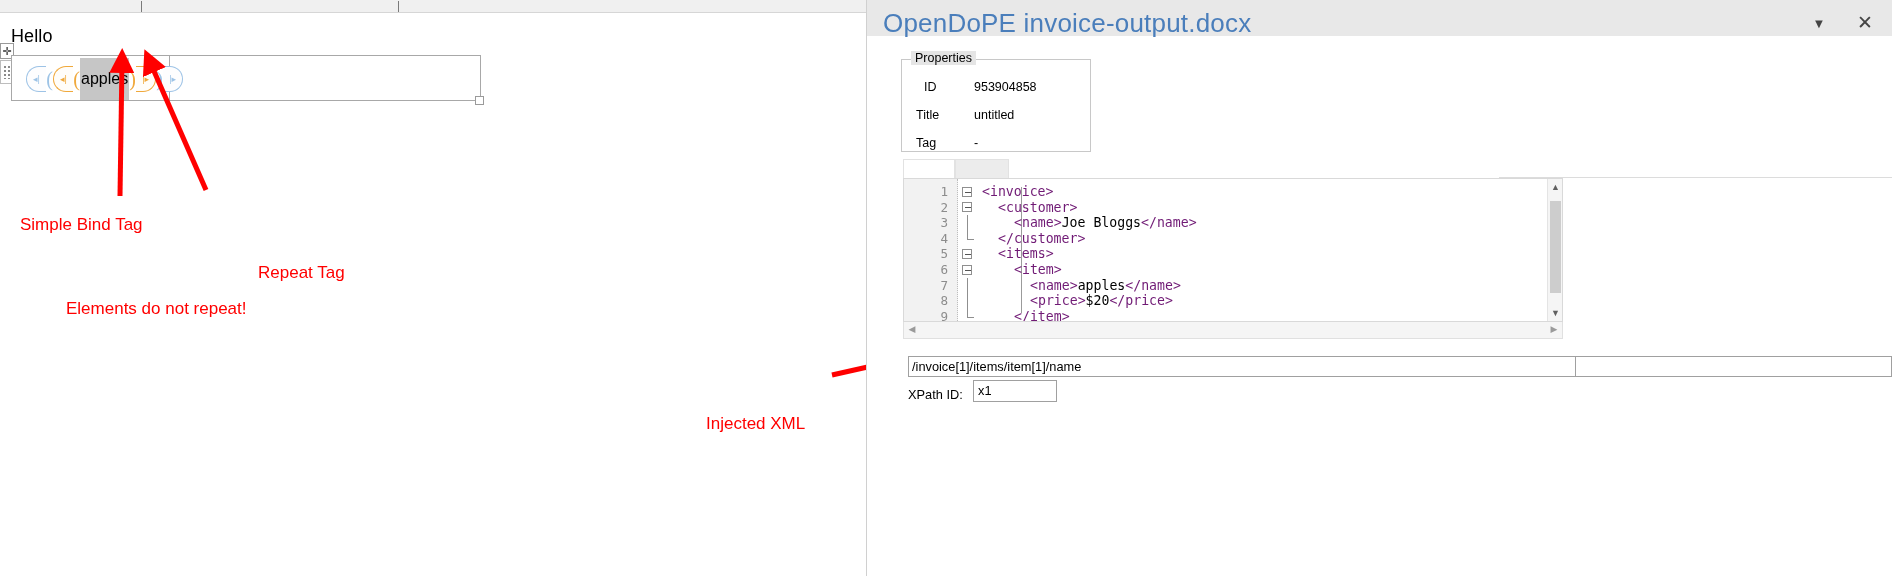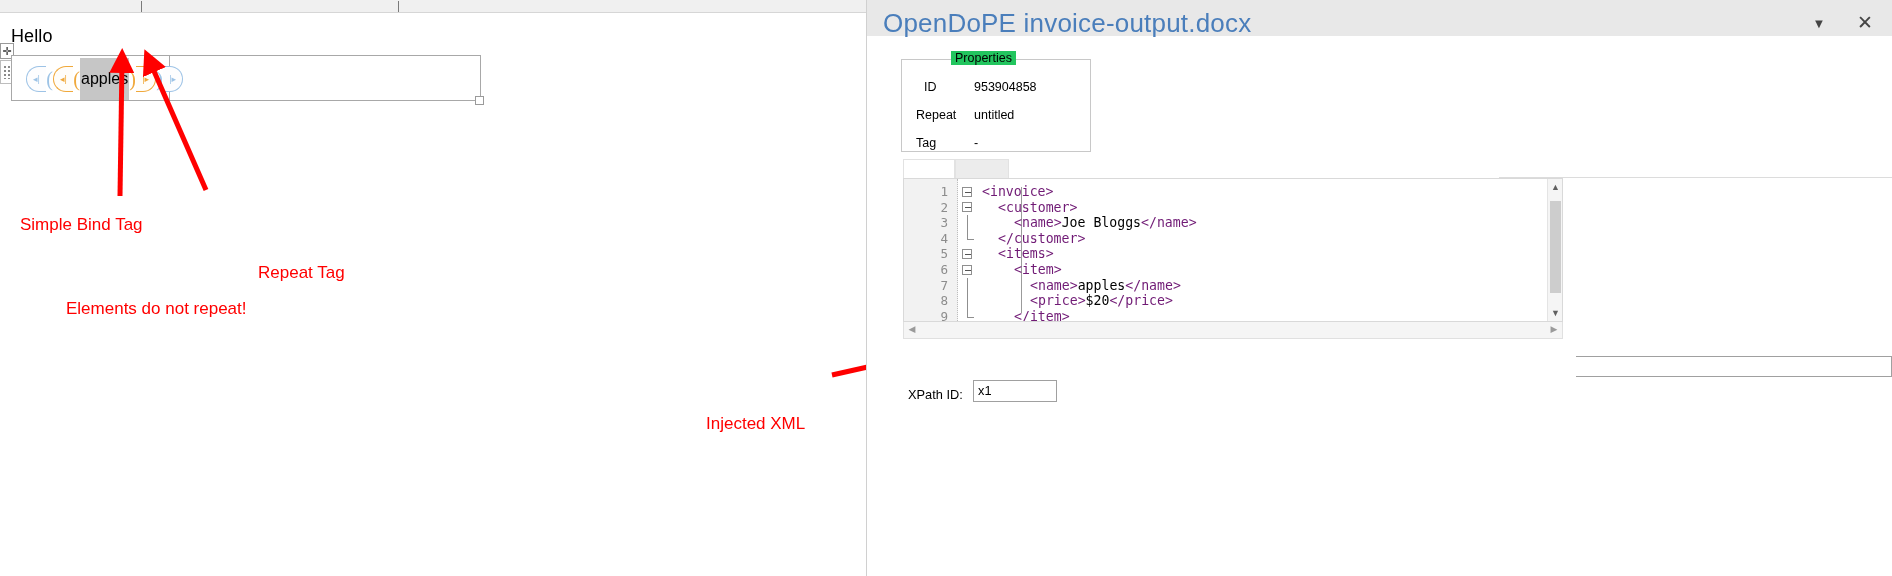--- a/index.html
+++ b/index.html
@@ -122,22 +122,22 @@
     position:absolute; left: 18px; top: 47px; right: 0; bottom: 0;
     background:#fff;
   }
 
   
   .grp {
     position:absolute; left: 16px; top: 12px; width: 190px; height: 93px;
     border: 1px solid #c8c8c8;
   }
   .grp-legend {
-    position:absolute; left: 9px; top: -9px; background:#22c55e;
-    padding: 0 4px; font-size: 12.5px; color:#000;margin-left:40px;
+    position:absolute; left: 9px; top: -9px; background:#e5e5e5;
+    padding: 0 4px; font-size: 12.5px; color:#000;
   }
   .prop-row { position:absolute; left: 0; width:100%; font-size:12.5px; color:#000; }
   .prop-k { position:absolute; }
   .prop-v { position:absolute; left: 72px; }
 
   
   .ed-tabs { position:absolute; left: 18px; top: 112px; width: 660px; height: 20px; }
   .ed-tab {
     position:absolute; top:0; height: 20px; border:1px solid #e2e2e2;
     border-bottom:none;
@@ -292,21 +292,21 @@
     <div class="pane-body">
 
       <div class="grp">
         <div class="grp-legend">Properties</div>
 
         <div class="prop-row" style="top:20px;">
           <span class="prop-k" style="left:22px;">ID</span>
           <span class="prop-v">953904858</span>
         </div>
         <div class="prop-row" style="top:48px;">
-          <span class="prop-k" style="left:14px;">Repeat</span>
+          <span class="prop-k" style="left:14px;">Title</span>
           <span class="prop-v">untitled</span>
         </div>
         <div class="prop-row" style="top:76px;">
           <span class="prop-k" style="left:14px;">Tag</span>
           <span class="prop-v">-</span>
         </div>
       </div>
 
       <div class="ed-tabs">
         <div class="ed-tab a"></div>
@@ -336,19 +336,20 @@
           <div class="thumb"></div>
           <div class="ar dn">▼</div>
         </div>
       </div>
 
       <div class="hscroll">
         <div class="ar lf">◀</div>
         <div class="ar rt">▶</div>
       </div>
 
+      <div class="xpath-field">/invoice[1]/items/item[1]/name</div>
       <div class="xpath-field-ext"></div>
 
       <div class="xid-label">XPath ID:</div>
       <div class="xid-input">x1</div>
     </div>
   </div>
 </div>
 
 </body></html>

